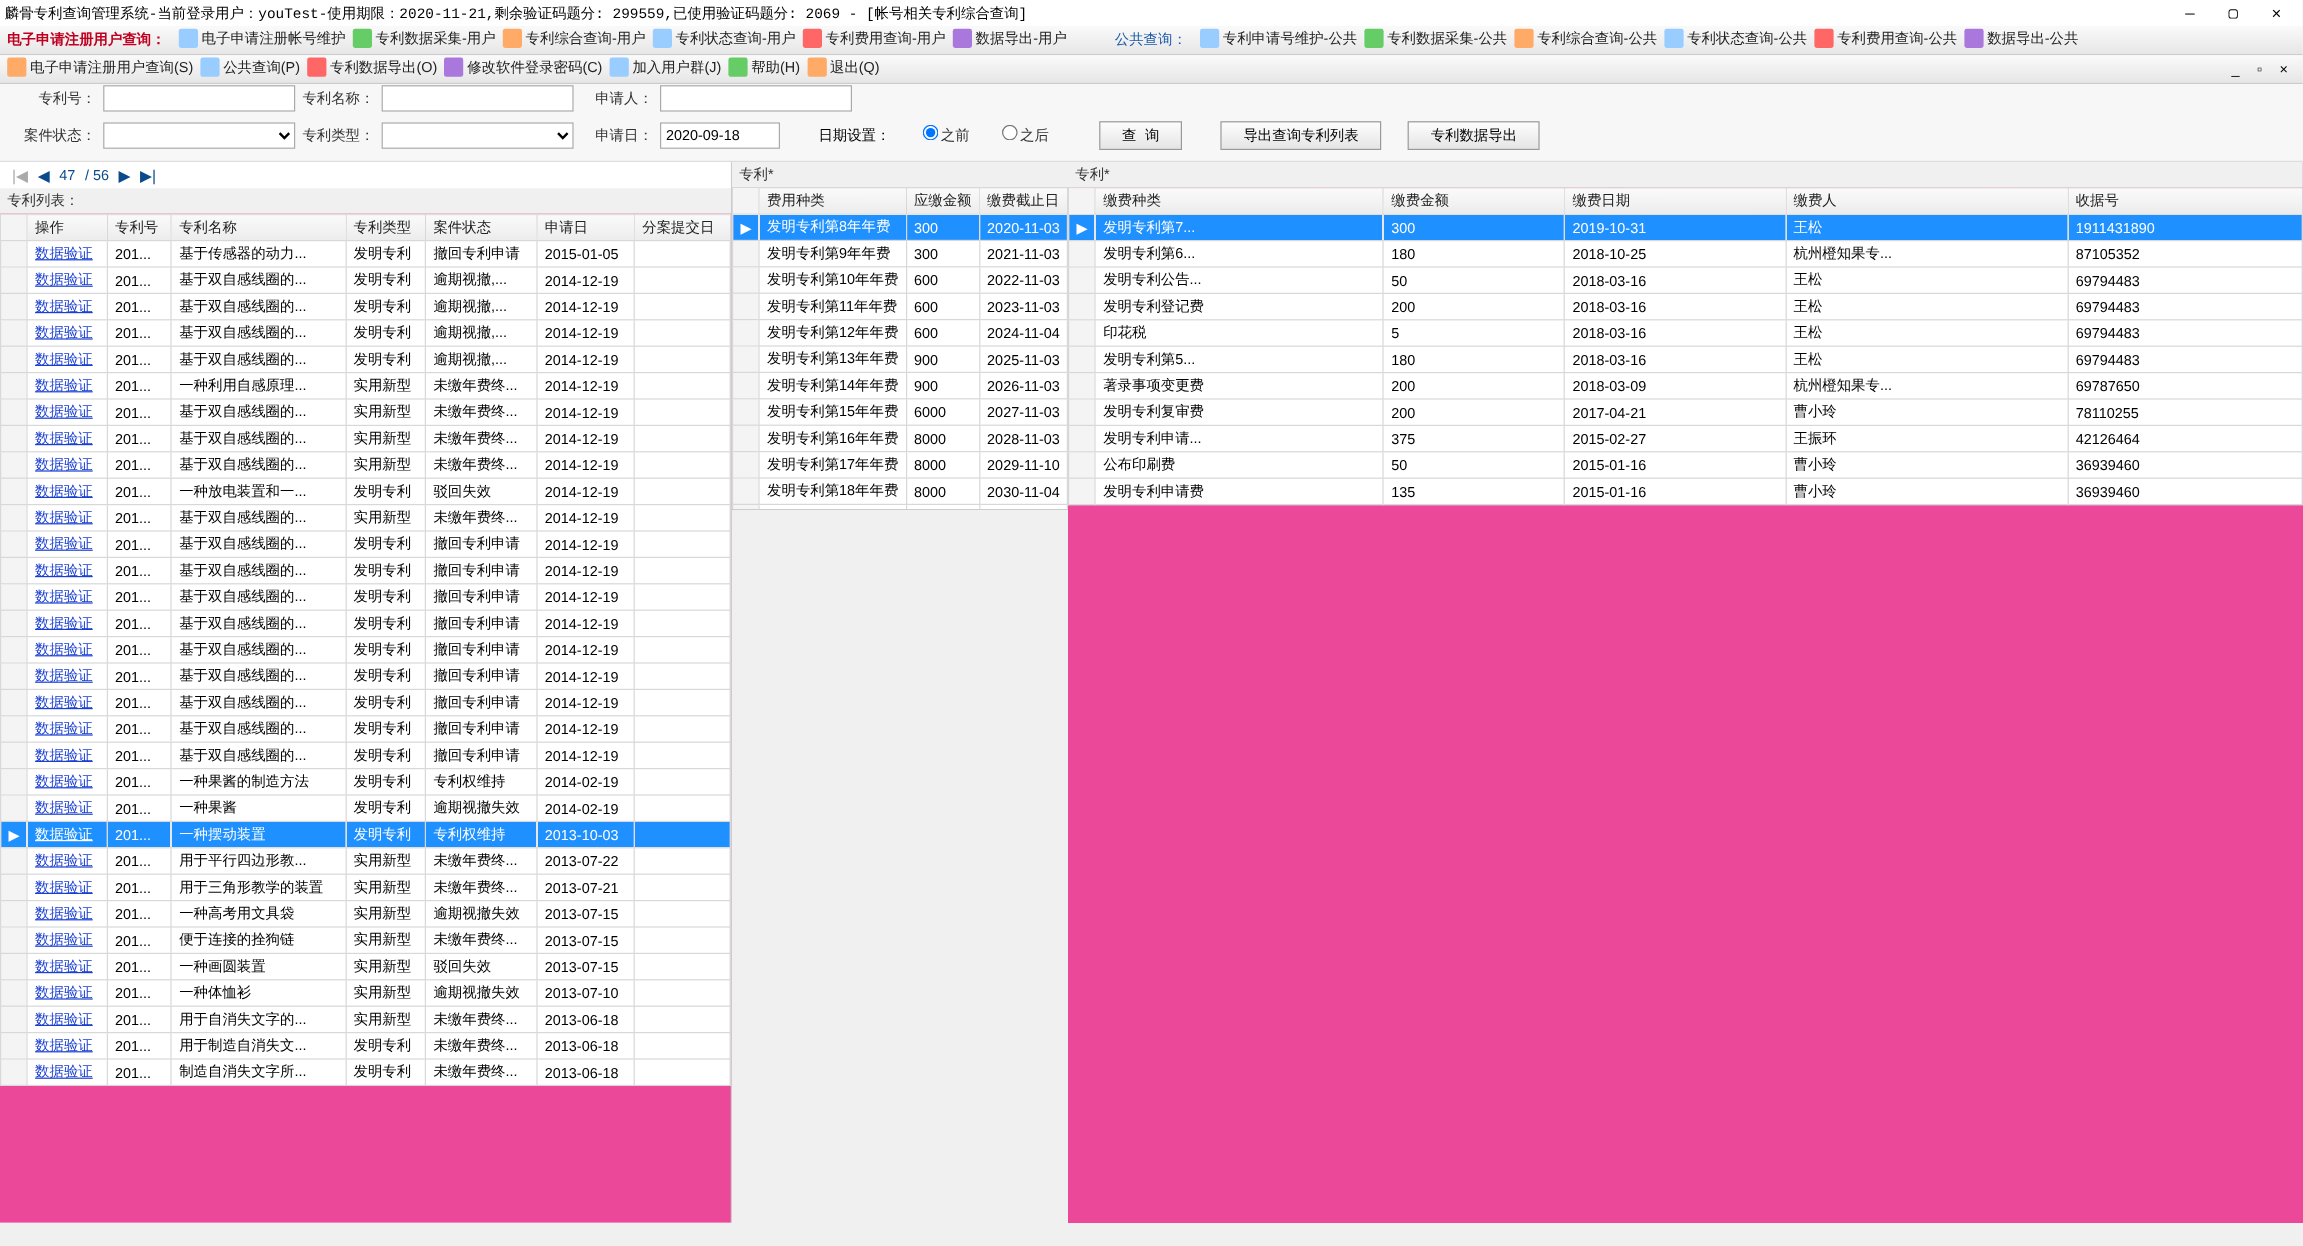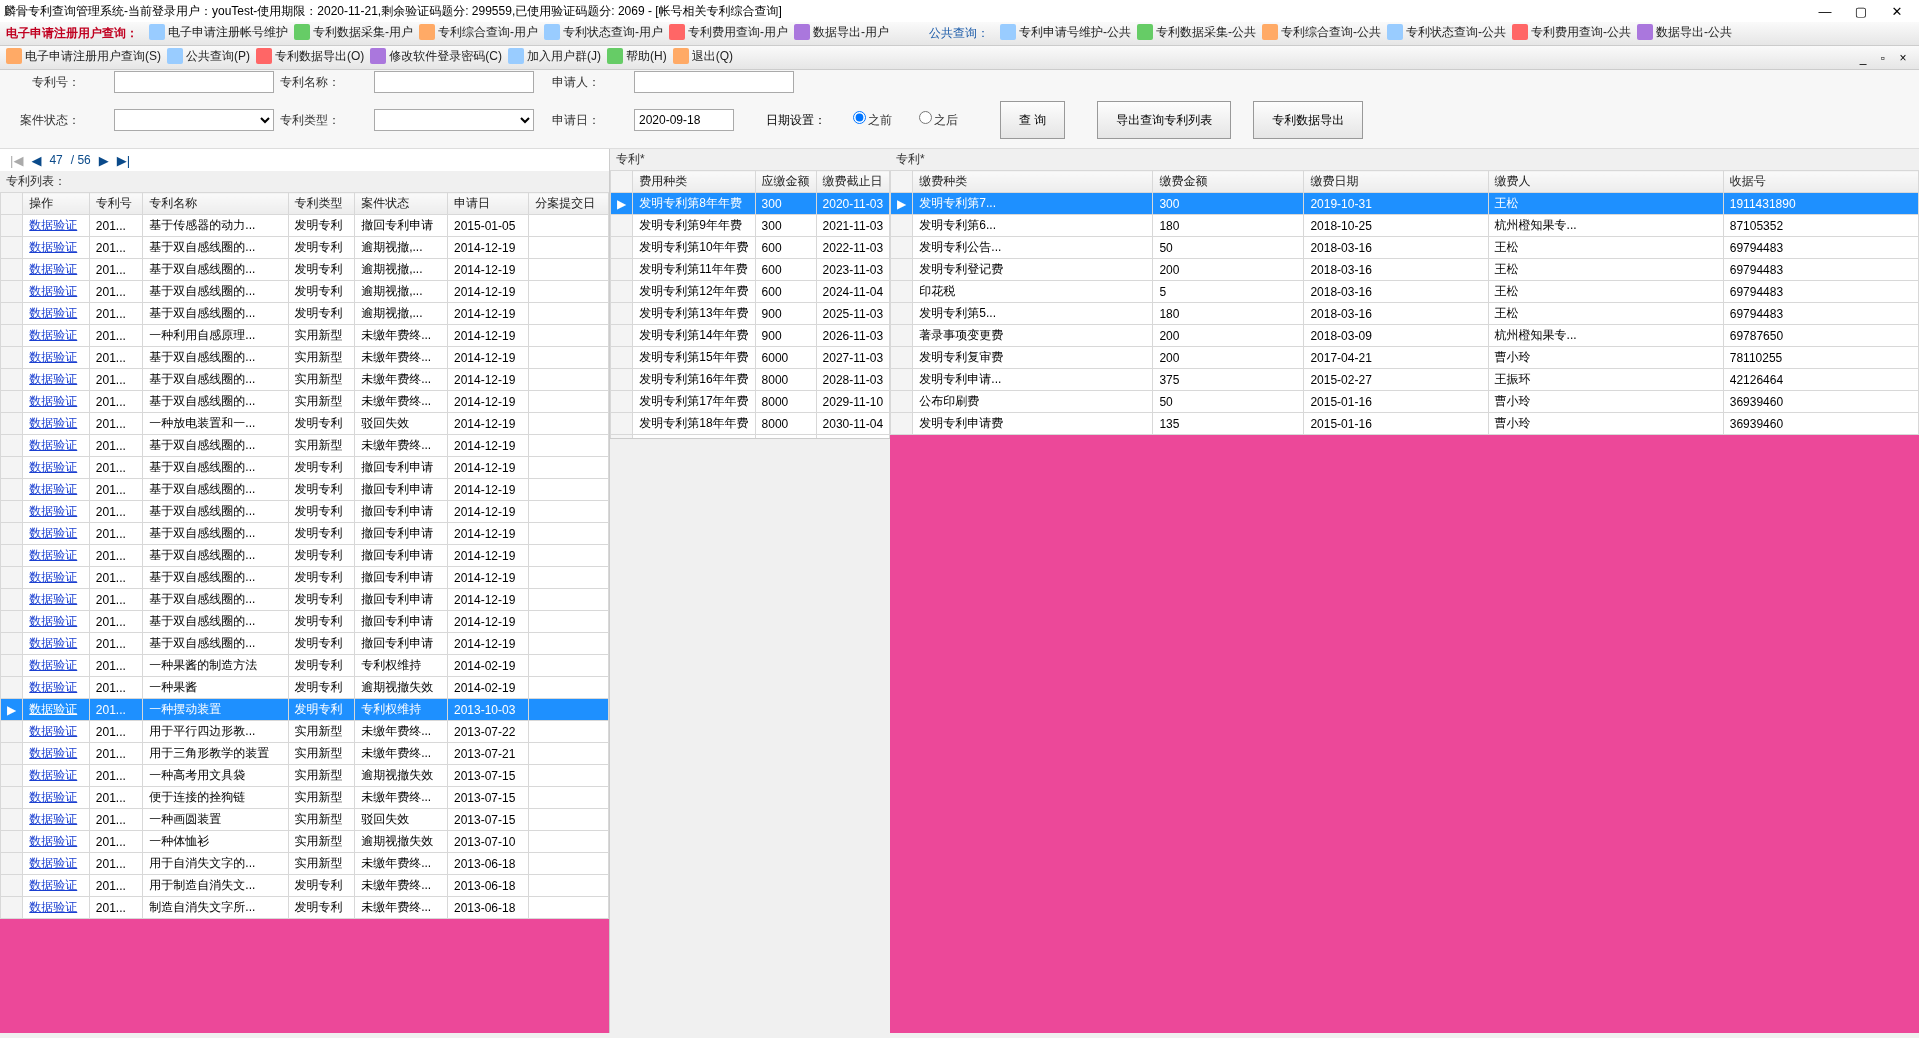--- a/index.html
+++ b/index.html
@@ -1,34 +1,34 @@
 <!DOCTYPE html>
 <html><head>
 <meta charset="utf-8">
 <style>
 * { box-sizing: border-box; margin: 0; padding: 0; }
 body { font-family: "Microsoft YaHei", SimSun, Arial, sans-serif; font-size: 12px; background: #f0f0f0; overflow: hidden; }
-.titlebar { height: 22px; background: #fff; display: flex; align-items: center; padding: 0 4px; font-size: 12px; }
+.titlebar { height: 22px; background: #fff; display: flex; align-items: center; padding: 0 4px; font-size: 12px; font-family: Liberation Mono, monospace; }
 .titlebar-text { flex: 1; color: #000; }
 .titlebar-btn { width: 36px; text-align: center; font-size: 13px; cursor: default; }
 .toolbar1, .toolbar2 { height: 24px; background: linear-gradient(#fafafa,#e6e6e6); border-bottom: 1px solid #ccc; display: flex; align-items: center; padding: 0 6px; font-size: 12px; white-space: nowrap; gap: 11px; }
 .tb-item { display: inline-flex; align-items: center; margin-right: 6px; color: #222; }
 .tb-icon { width: 16px; height: 16px; margin-right: 3px; display: inline-block; background: #9cf; border-radius: 2px; }
 .tb-icon.red { background: #f66; }
 .tb-icon.green { background: #6c6; }
 .tb-icon.orange { background: #fa6; }
 .tb-icon.purple { background: #a7d; }
 .mdi-controls { margin-left: auto; display: flex; }
 .mdi-controls span { width: 20px; text-align: center; }
 .search-area { background: #f7f7f7; padding: 1px 20px; border-bottom: 1px solid #ddd; }
 .search-row { display: flex; align-items: center; margin-bottom: 8px; gap: 6px; }
 .search-row label { width: 60px; text-align: right; color: #333; }
-.search-row input[type=text], .search-row select { height: 22px; border: 1px solid #aaa; background: #fff; padding: 0 4px; font-size: 12px; margin-left: 28px; }
+.search-row input[type=text], .search-row select { height: 22px; border: 1px solid #aaa; background: #fff; padding: 0 4px; font-size: 12px; }
 .w160 { width: 160px; }
-.btn { height: 38px; padding: 0 18px; background: linear-gradient(#fdfdfd,#e5e5e5); border: 1px solid #999; font-size: 12px; }
+.btn { height: 24px; padding: 0 18px; background: linear-gradient(#fdfdfd,#e5e5e5); border: 1px solid #999; font-size: 12px; font-family: Liberation Mono, monospace; }
 .radio { margin: 0 2px 0 6px; }
 .main { display: flex; height: calc(1038px - 22px - 48px - 84px); }
 .left { width: 610px; display: flex; flex-direction: column; border-right: 1px solid #ccc; }
 .right { flex: 1; display: flex; }
 .pager { height: 22px; background: #fff; display: flex; align-items: center; padding: 0 10px; gap: 8px; color: #0a4a8a; }
 .pager .nav { color: #0a4a8a; font-size: 13px; }
 .pager .disabled { color: #aaa; }
 .grid-title { background: #f0f0f0; padding: 2px 6px; font-size: 12px; color: #333; }
 .grid { flex: 1; overflow: auto; background: #ec4899; }
 table { border-collapse: collapse; width: 100%; background: #fff; }

